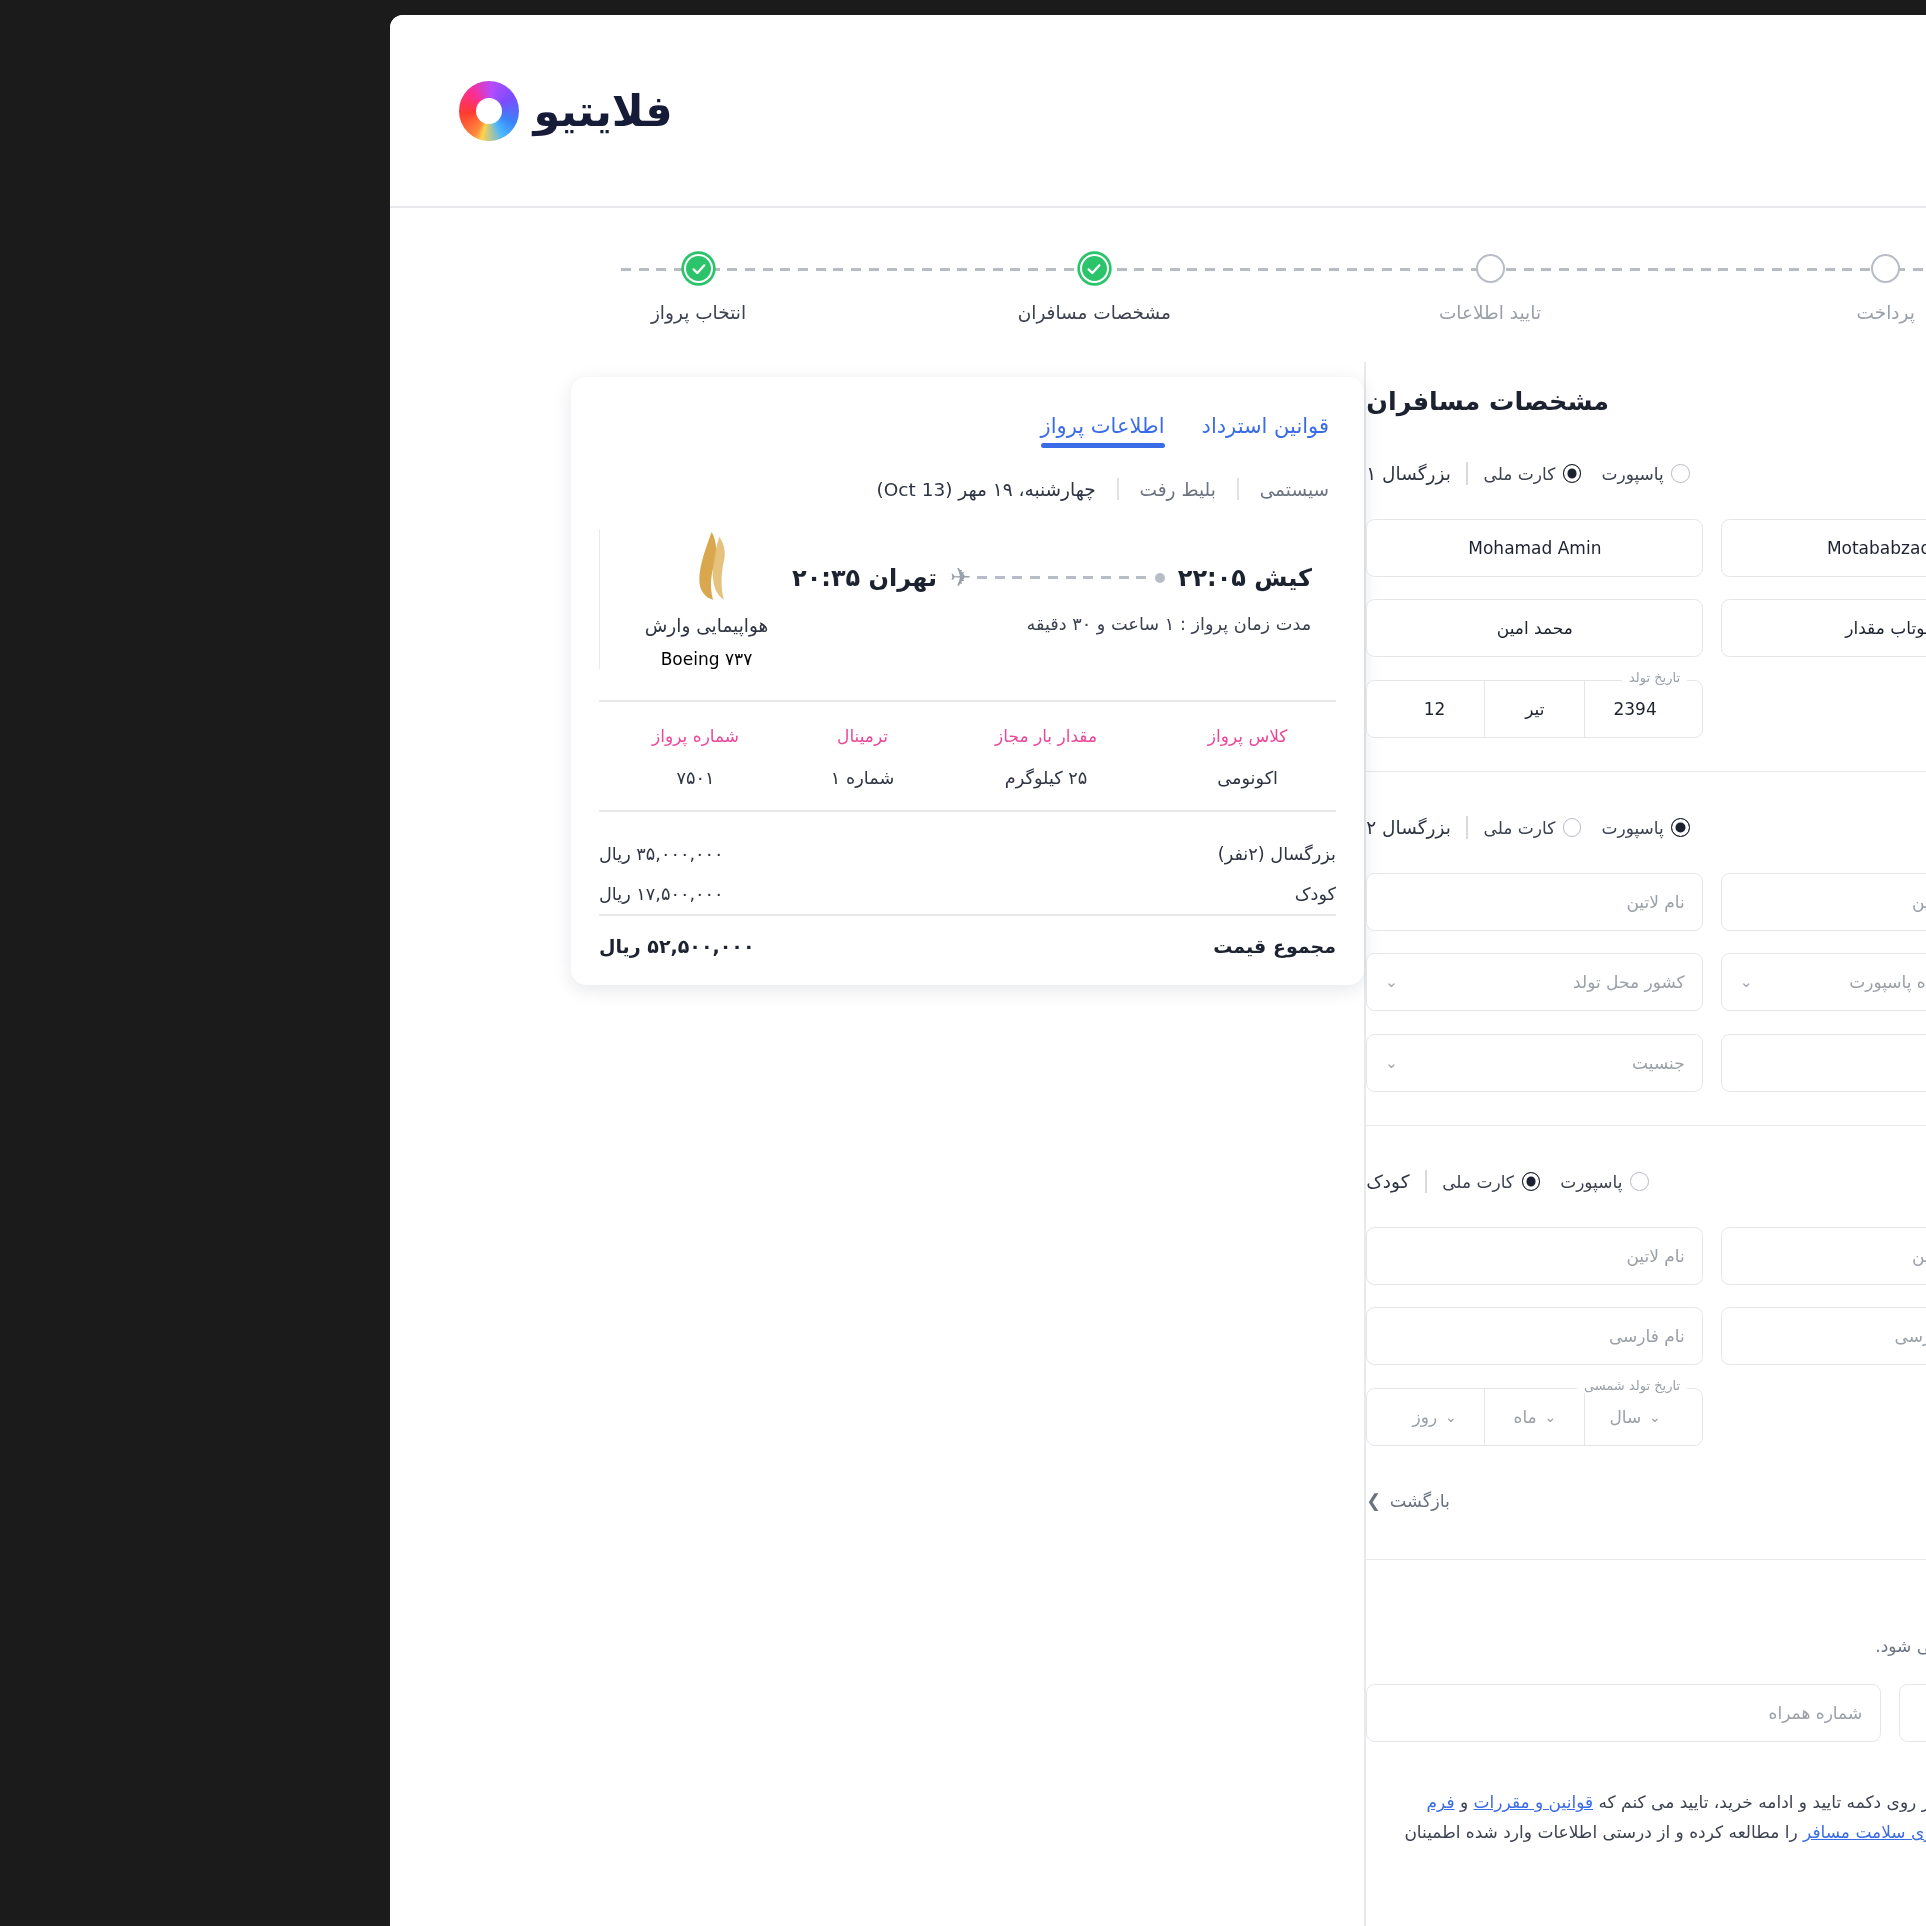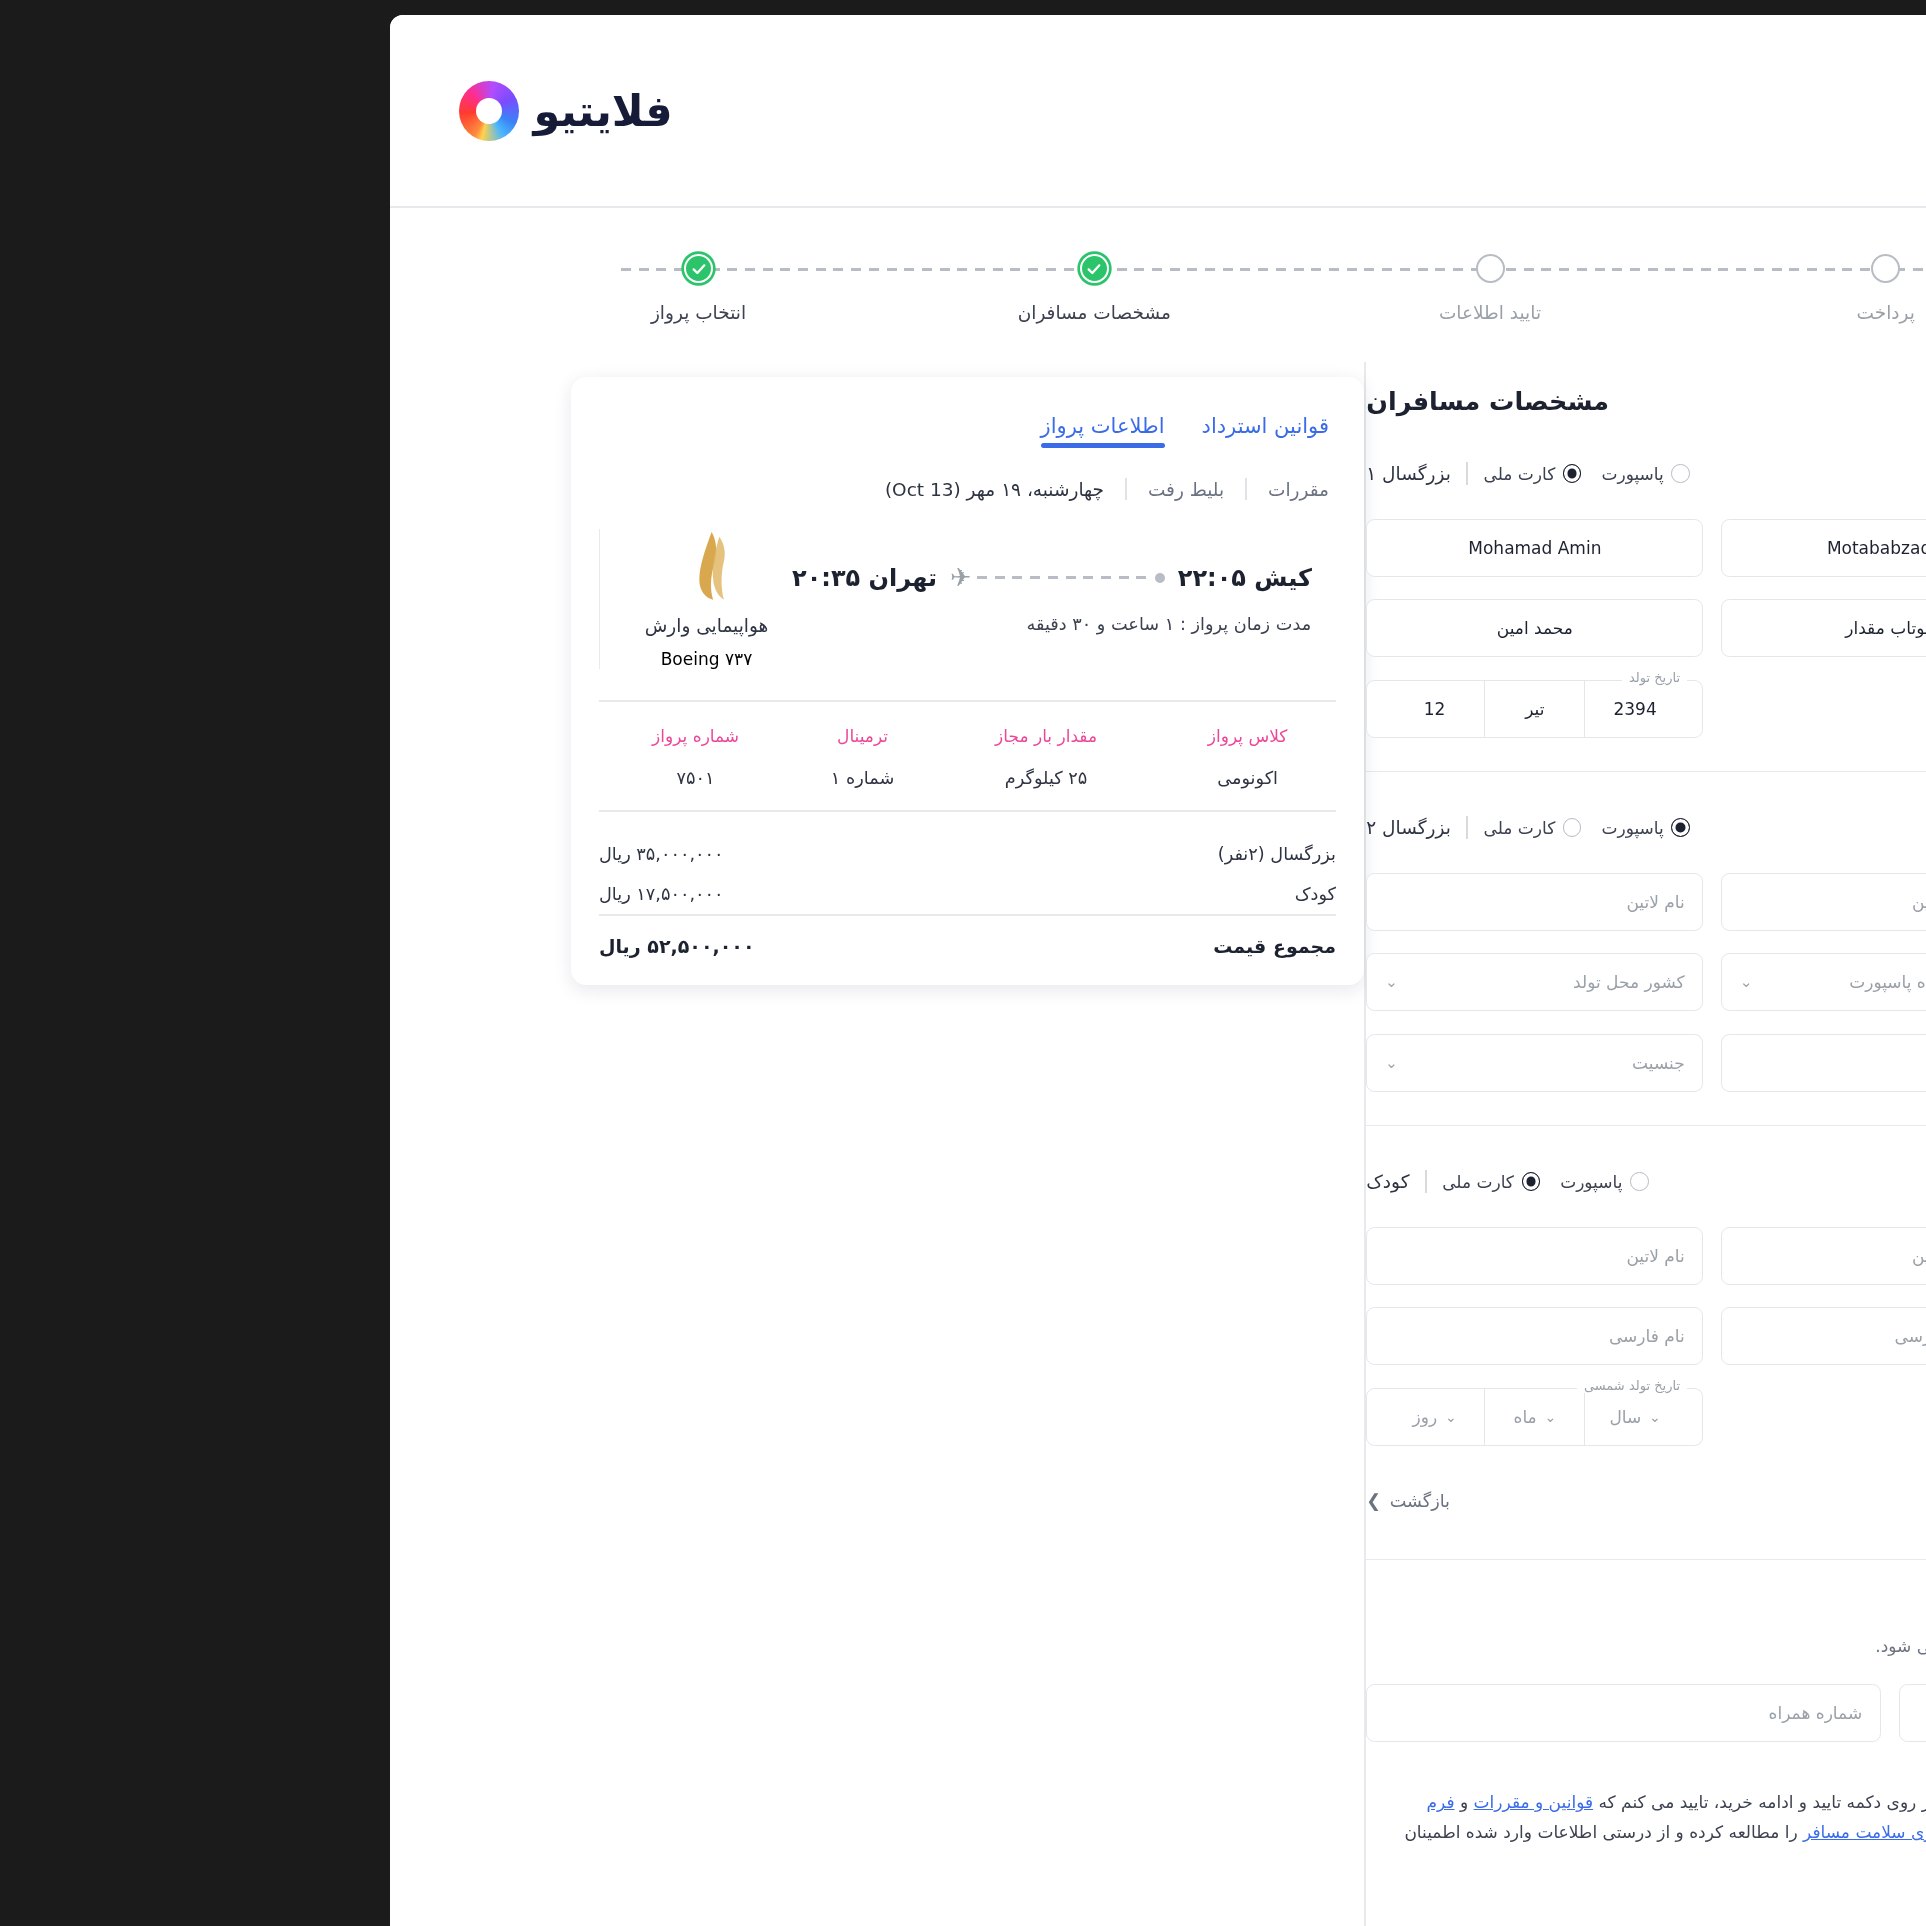--- a/index.html
+++ b/index.html
@@ -512,21 +512,21 @@
 
     <div class="col-left">
       <div class="flight-card">
 
         <div class="tabs">
           <div class="tab">قوانین استرداد</div>
           <div class="tab active">اطلاعات پرواز</div>
         </div>
 
         <div class="flight-meta">
-          <span>مقررات</span>
+          <span>سیستمی</span>
           <span class="sep"></span>
           <span>بلیط رفت</span>
           <span class="sep"></span>
           <span class="date">چهارشنبه، ۱۹ مهر (Oct 13)</span>
         </div>
 
         <div class="route-block">
           <div class="route">
             <div class="route-top">
               <span class="city">کیش ۲۲:۰۵</span>

